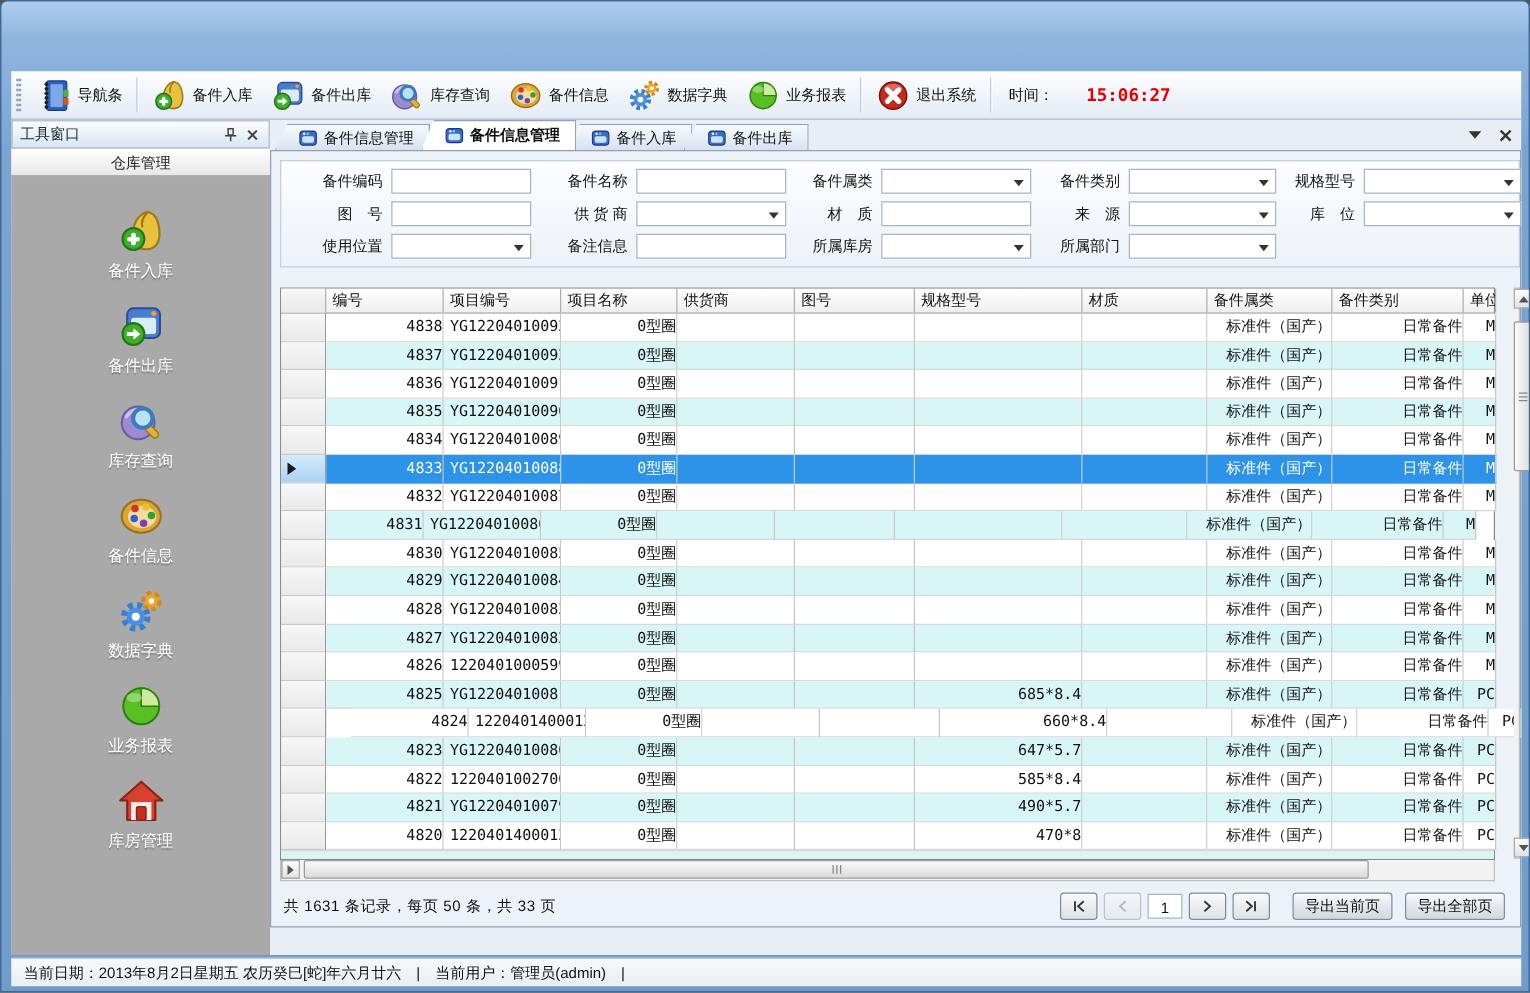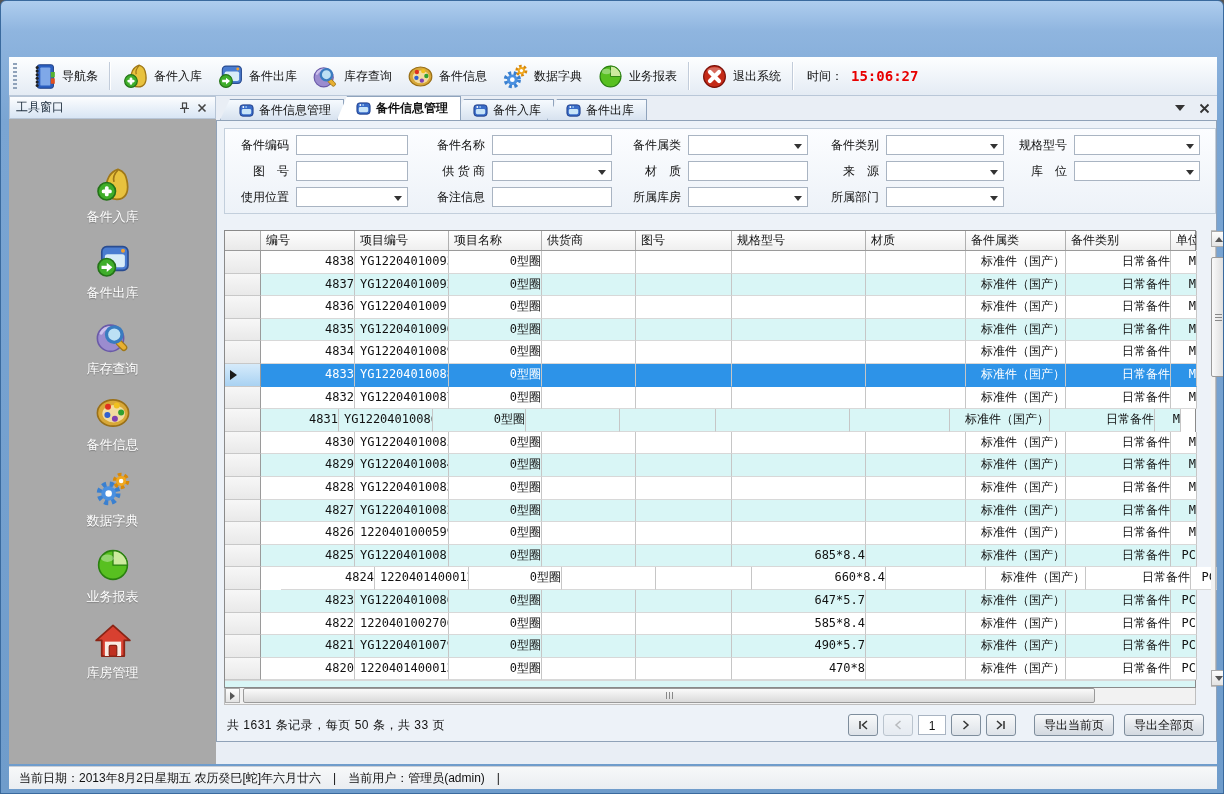--- a/index.html
+++ b/index.html
@@ -34,21 +34,21 @@
 
   
   .toolbar{ position:absolute; left:8px; top:56px; width:1208px; height:39px;
     background:linear-gradient(#FDFEFF,#E4EBF4); border-bottom:1px solid #B9C7D8;
     display:flex; align-items:center; }
   .tool-grip{ width:3px; height:26px; margin:0 5px 0 4px;
     border-left:2px dotted #8FA2BA; border-right:2px dotted #8FA2BA; }
   .tool-item{ display:flex; align-items:center; gap:4px; padding:3px 7px; cursor:pointer; border-radius:3px; }
   .tool-icon, .tool-icon svg{ width:29px; height:29px; display:block; }
   .tool-sep{ width:1px; height:28px; background:#C2CCDA; box-shadow:1px 0 0 #FFFFFF; margin:0 4px; }
-  .tool-time{ display:flex; align-items:flex-start; gap:8px; padding:0 10px; }
+  .tool-time{ display:flex; align-items:flex-end; gap:26px; padding:0 10px; }
   .time-value{ font-family:"DejaVu Sans Mono", monospace; font-weight:bold; font-size:14px; }
 
   
   .body-bg{ position:absolute; left:8px; top:95px; width:1208px; height:668px; background:#E9EEF5; }
 
   
   .sidebar{ position:absolute; left:8px; top:95px; width:207px; height:668px; background:#A9A9A9; }
   .sidebar-header{ height:23px; background:linear-gradient(#FCFDFE,#D8E5F4);
     border:1px solid #B7C5D6; display:flex; align-items:center; padding:0 6px; color:#1B2B3B; }
   .sidebar-header .sp{ flex:1; }
@@ -74,21 +74,21 @@
   .tt-ic{ cursor:pointer; display:flex; align-items:center; justify-content:center; width:14px; height:14px; }
   .chev-down{ width:0; height:0; border:5px solid transparent; border-top:6px solid #333; margin-top:5px; }
 
   .content{ position:absolute; left:0; top:24px; width:1001px; height:622px;
     background:#EDF2F8; border:1px solid #90A2B8; }
 
   
   .form-box{ margin:7px 0 0 7px; height:86px; border:1px solid #C3CFDC;
     background:linear-gradient(#FCFDFF,#EDF2F8);
     display:grid; grid-template-columns:66px 112px 84px 120px 76px 120px 78px 118px 70px 126px;
-    align-content:space-evenly; align-items:center; padding:0 5px; }
+    align-content:space-evenly; align-items:center; padding:0 22px; }
   .f-label{ text-align:right; padding-right:7px; white-space:nowrap; overflow:hidden; }
   .f-input{ height:20px; background:#fff; border:1px solid #A9B4C2; }
   .f-select{ height:20px; background:#fff; border:1px solid #A9B4C2; position:relative; }
   .f-select::after{ content:""; position:absolute; right:5px; top:8px;
     border:4px solid transparent; border-top:5px solid #333; }
   .f-buttons{ grid-column:9/11; display:flex; gap:7px; justify-content:flex-end; padding-right:2px; }
   .btn{ height:22px; border:1px solid #7E8D9C; border-radius:3px; font-size:12px; color:#111;
     background:linear-gradient(#F8F9FA,#E2E6EB 55%,#D3D9E0); padding:0 9px; cursor:pointer;
     font-family:"Liberation Sans",sans-serif; }
 
@@ -282,20 +282,21 @@
             <line x1="1" y1="6.5" x2="10" y2="6.5" stroke="#444" stroke-width="1.2"></line>
             <line x1="5.5" y1="6.5" x2="5.5" y2="11" stroke="#444" stroke-width="1.2"></line>
           </svg>
       </span>
       <span class="sh-ic">
         <svg width="10" height="10" viewBox="0 0 10 10">
             <path d="M1.5 1.5 L8.5 8.5 M8.5 1.5 L1.5 8.5" stroke="#444" stroke-width="1.6"></path>
           </svg>
       </span>
     </div>
+    <div class="sidebar-section">仓库管理</div>
     <div class="sidebar-items" id="sidebarItems">
         <div class="side-item">
           <span class="side-icon">
             <svg viewBox="0 0 32 32">
               <path d="M20 3.5 C13.5 5.5 10 12 11 20 C11.5 24.5 14 27.5 19 27.5 C26 27.5 28.5 22 27.5 14.5 C26.5 8 25 5 20 3.5 Z" fill="#E8C23E" stroke="#A07818" stroke-width="1.4"></path>
               <path d="M20 4 C17 7 15.8 10 16.8 13.5" fill="none" stroke="#A07818" stroke-width="1.4"></path>
               <circle cx="11" cy="21" r="7" fill="#3FAE2A" stroke="#247318" stroke-width="1.3"></circle>
               <rect x="7" y="19.6" width="8" height="2.9" rx="1.2" fill="#fff"></rect>
               <rect x="9.5" y="17" width="3" height="8" rx="1.2" fill="#fff"></rect>
             </svg>

